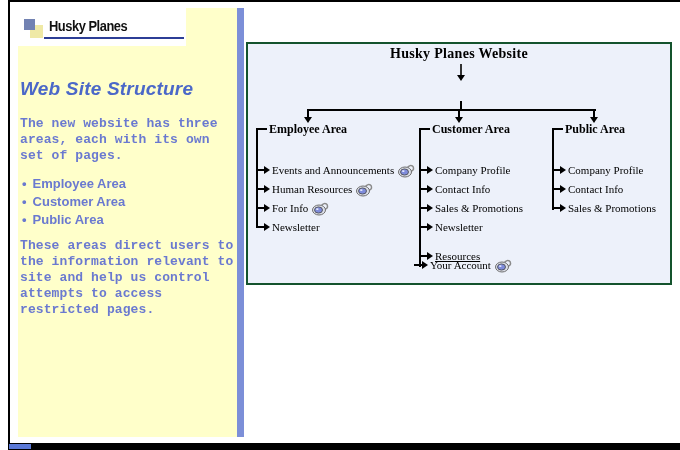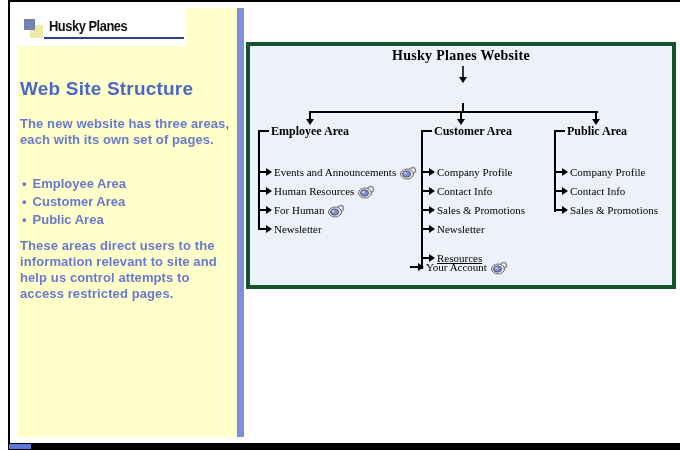--- a/index.html
+++ b/index.html
@@ -9,36 +9,36 @@
 
   
   .sidebar{position:absolute;left:8px;top:6px;width:219px;height:429px;background:#ffffca;}
   .logo{position:absolute;left:0;top:0;width:168px;height:38px;background:#fff;}
   .sq-blue{position:absolute;left:6px;top:11px;width:11px;height:11px;background:#7282b2;z-index:2;}
   .sq-yellow{position:absolute;left:12px;top:17px;width:13px;height:13px;background:#efe9a6;z-index:1;}
   .logo-text{position:absolute;left:31px;top:10px;font-size:14px;font-weight:bold;color:#111;
              letter-spacing:-0.5px;transform:scaleX(.92);transform-origin:left;white-space:nowrap;}
   .logo-underline{position:absolute;left:26px;top:29px;width:140px;height:2px;background:#2c3e96;}
   .sb-heading{position:absolute;left:2px;top:70px;width:216px;font-size:19px;font-weight:bold;
-              color:#4b68c8;letter-spacing:.2px;}
+              color:#4b68c8;letter-spacing:.2px;font-style:italic;}
   .sb-text{position:absolute;left:2px;width:216px;font-size:13px;font-weight:bold;
-           color:#6a79d0;line-height:16px;letter-spacing:.1px;}
+           color:#6a79d0;line-height:16px;letter-spacing:.1px;font-family:Liberation Mono, monospace;}
   .sb-intro{top:108px;}
   .sb-para2{top:230px;}
   .sb-para3{top:322px;}
   .sb-bullets{position:absolute;left:2px;top:167px;width:216px;font-size:13px;font-weight:bold;
               color:#6a79d0;line-height:18px;}
   .sb-bullets .row{display:flex;align-items:baseline;}
   .blt{margin:0 6px 0 2px;}
 
   .divider{position:absolute;left:227px;top:6px;width:7px;height:429px;background:#7c8fd8;}
 
   
   .panel{position:absolute;left:236px;top:40px;width:422px;height:239px;
-         border:4px solid #14532d;background:#edf1fa;
+         border:2px solid #14532d;background:#edf1fa;
          font-family:"Liberation Serif","DejaVu Serif",serif;color:#000;}
   .dg-title{position:absolute;left:0;top:2px;width:100%;text-align:center;
             font-size:14px;font-weight:bold;letter-spacing:.3px;}
   .dg-root{position:absolute;left:0;top:39px;width:100%;text-align:center;
            font-size:13px;font-weight:bold;letter-spacing:.3px;}
   .vline{position:absolute;width:2px;background:#333;}
   .hline{position:absolute;height:2px;background:#000;}
   .arr-down{position:absolute;width:0;height:0;border-left:4px solid transparent;
             border-right:4px solid transparent;border-top:6px solid #000;}
   .area-header{position:absolute;font-size:12px;font-weight:bold;white-space:nowrap;}
@@ -133,21 +133,21 @@
       <span class="conn"></span>
         <span class="arr-r"></span>
       <span class="lbl">Events and Announcements</span>
       <svg class="lock" width="18" height="15" viewBox="0 0 18 15">
           <use href="#lock-glyph"></use>
         </svg>
     </div>
     <div class="node" style="left:8px;top:156px;">
       <span class="conn"></span>
         <span class="arr-r"></span>
-      <span class="lbl">For Human</span>
+      <span class="lbl">For Info</span>
       <svg class="lock" width="18" height="15" viewBox="0 0 18 15">
           <use href="#lock-glyph"></use>
         </svg>
     </div>
     <div class="node" style="left:8px;top:175px;">
       <span class="conn"></span>
         <span class="arr-r"></span>
       <span class="lbl">Newsletter</span>
     </div>
 
@@ -173,21 +173,21 @@
     <div class="node" style="left:171px;top:175px;">
       <span class="conn"></span>
         <span class="arr-r"></span>
       <span class="lbl">Newsletter</span>
     </div>
     <div class="node" style="left:171px;top:204px;text-decoration:underline;">
       <span class="conn"></span>
         <span class="arr-r"></span>
       <span class="lbl">Resources</span>
     </div>
-    <div class="node" style="left:160px;top:213px;">
+    <div class="node" style="left:166px;top:213px;">
       <span class="conn"></span>
         <span class="arr-r"></span>
       <span class="lbl">Your Account</span>
       <svg class="lock" width="18" height="15" viewBox="0 0 18 15">
           <use href="#lock-glyph"></use>
         </svg>
     </div>
 
     <div class="hline" style="left:304px;top:84px;width:11px;"></div>
     <div class="area-header" style="left:317px;top:78px;">Public Area</div>

